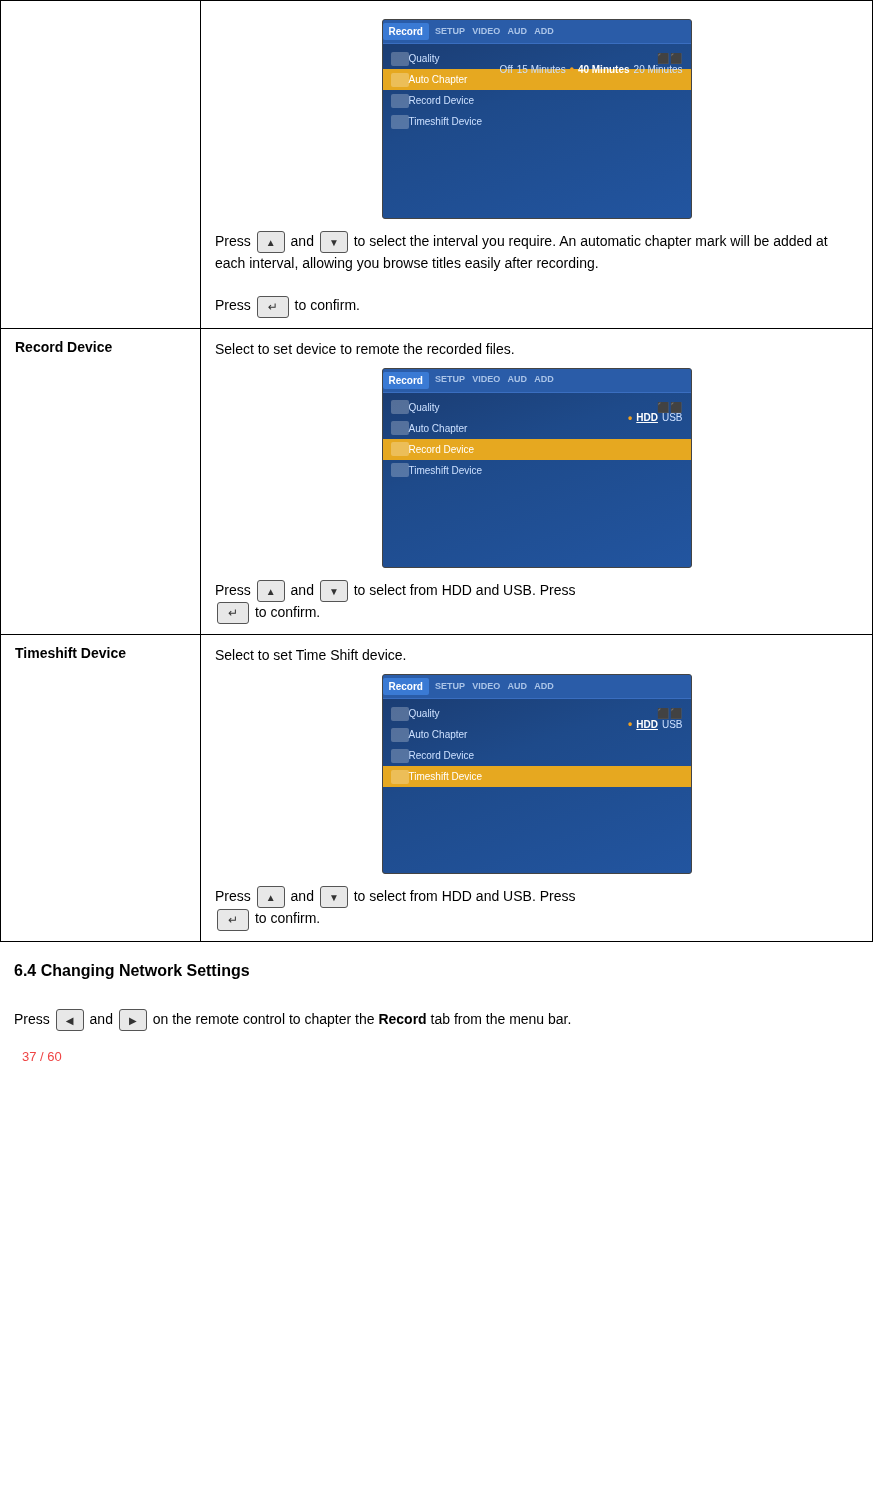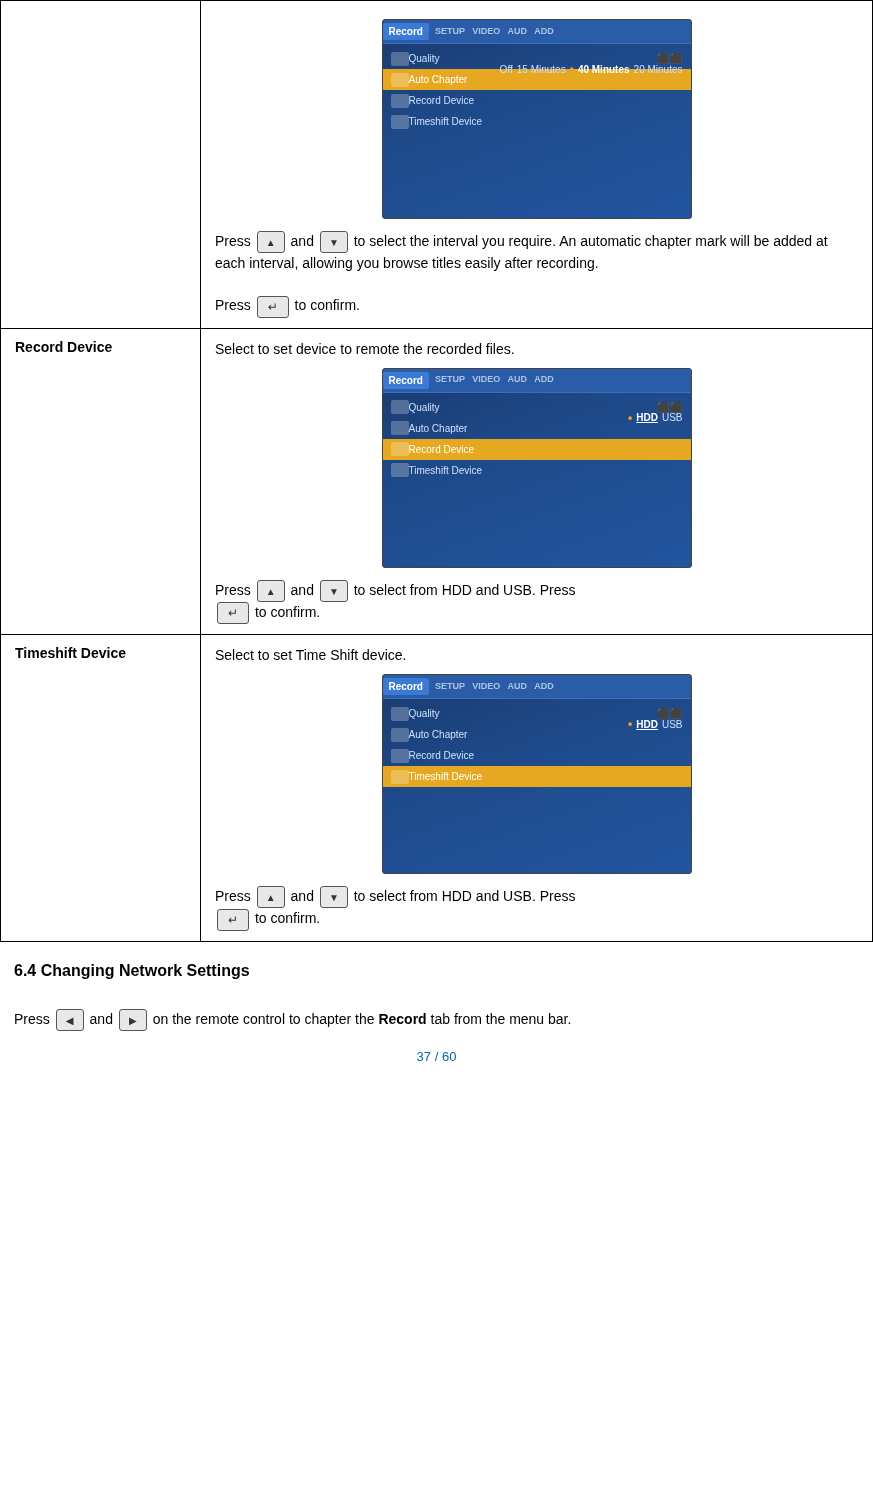--- a/index.html
+++ b/index.html
@@ -176,24 +176,25 @@
     }
 
     .section-para {
       font-size: 14px;
       line-height: 1.6;
       margin-top: 6px;
     }
 
     
     .page-number {
-      text-align: center;
+      text-align: left;
       font-size: 13px;
       padding: 8px 14px;
-      color: #0369a1;
+      color: #ef4444;
+      margin-left: 8px;
     }
   </style>
 </head>
 <body>
 
 <div class="page-wrapper">
 
   <table class="main-table">
 
     <tbody>

